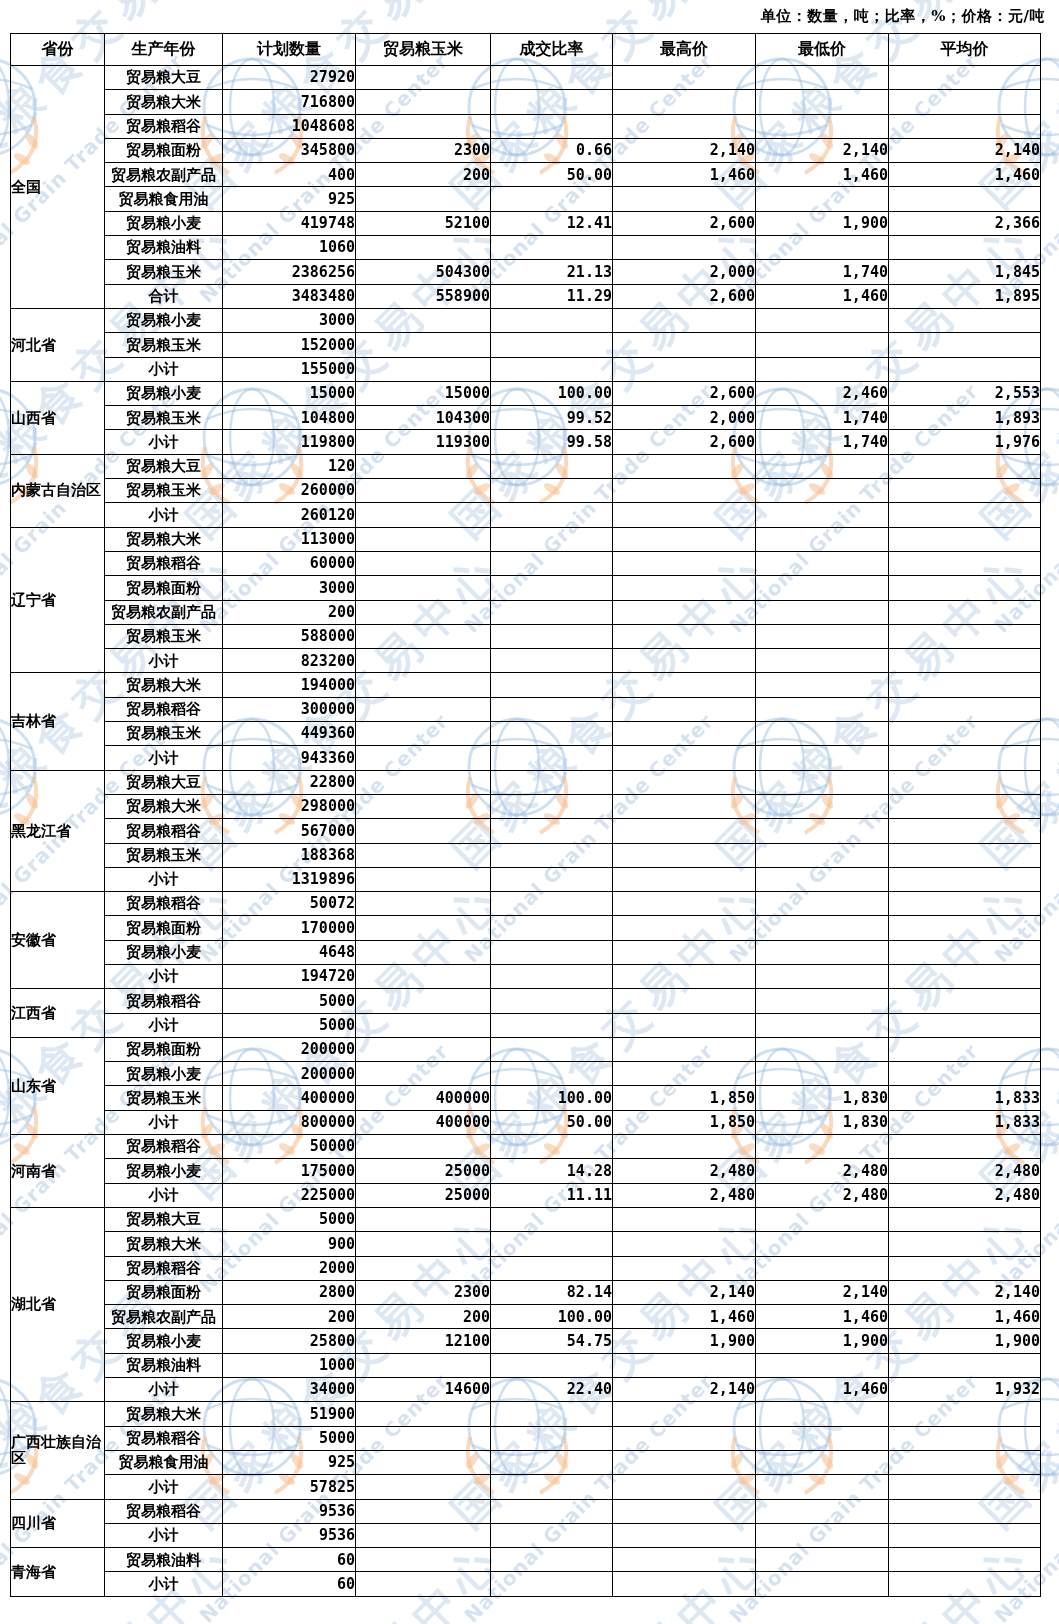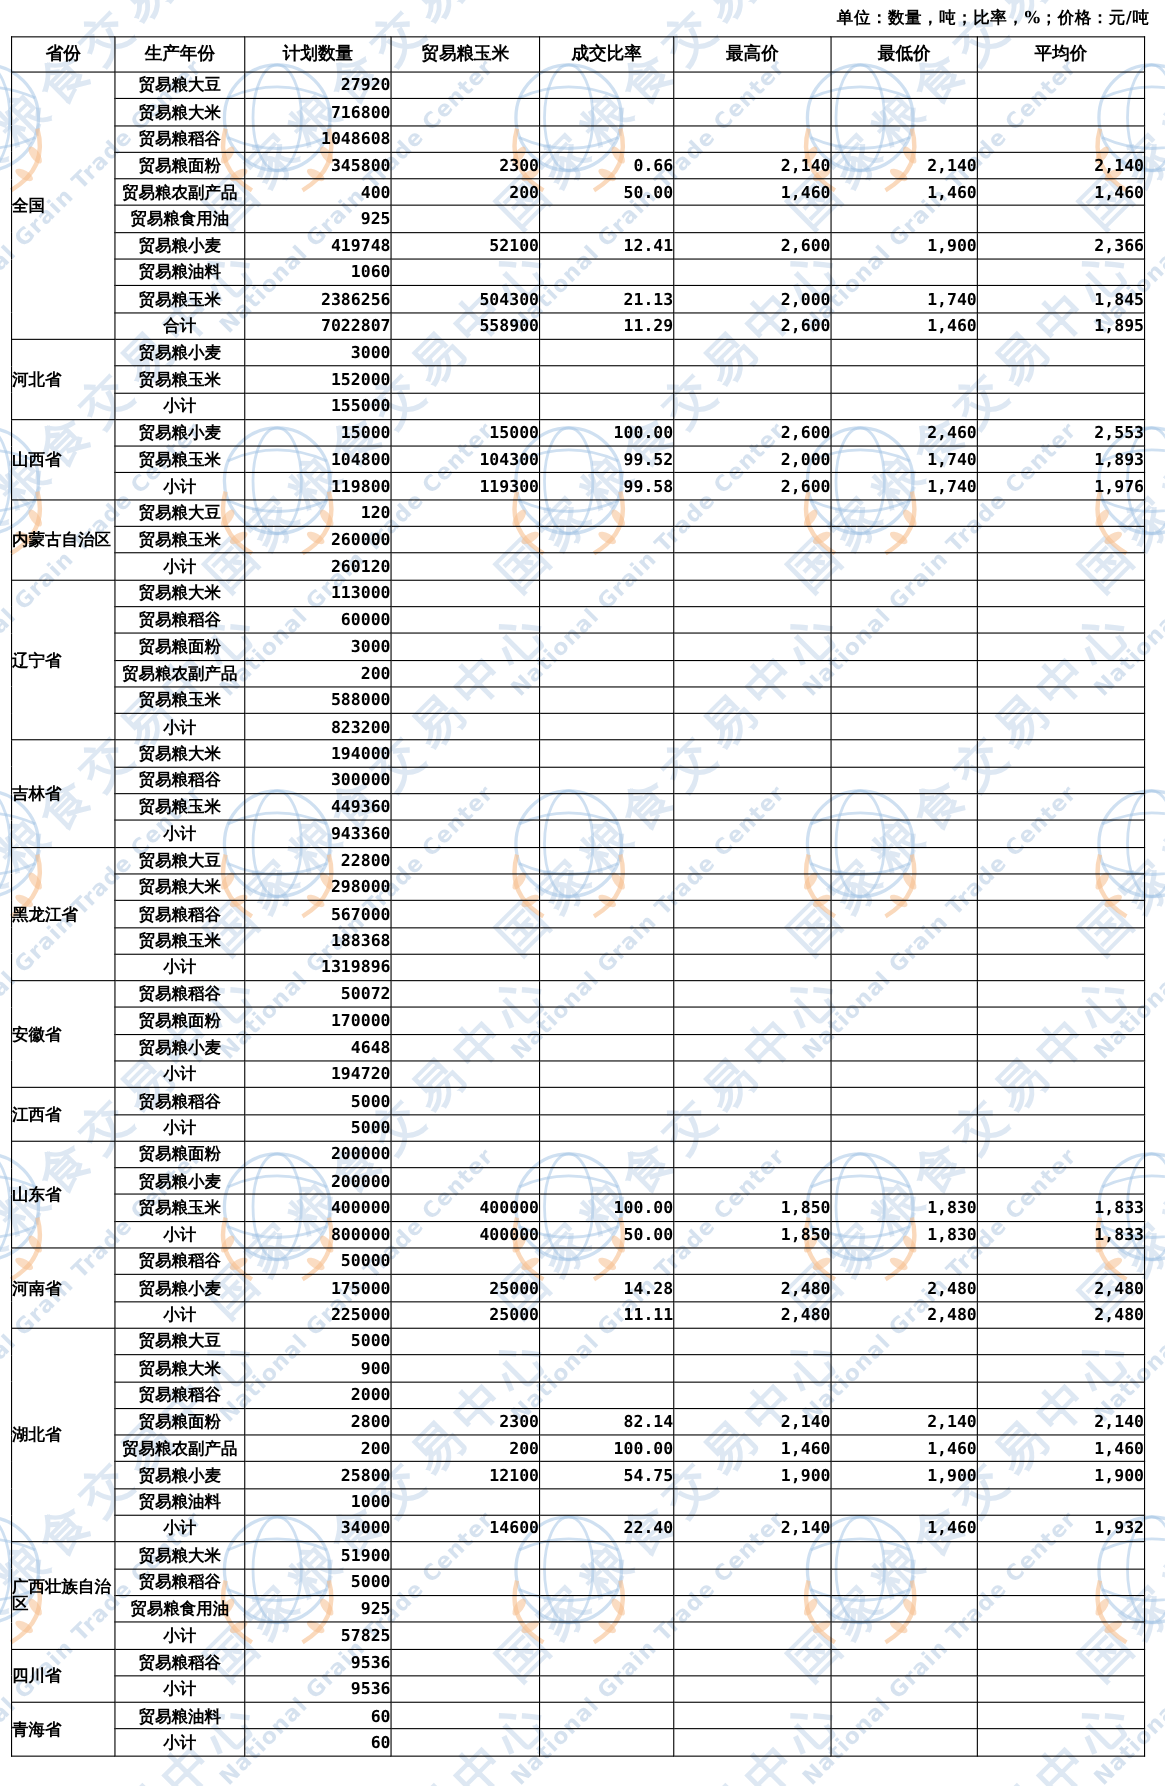--- a/index.html
+++ b/index.html
@@ -567,21 +567,21 @@
         <td class="item">贸易粮玉米</td>
         <td class="num">2386256</td>
         <td class="num">504300</td>
         <td class="num">21.13</td>
         <td class="num">2,000</td>
         <td class="num">1,740</td>
         <td class="num">1,845</td>
       </tr>
       <tr>
         <td class="item">合计</td>
-        <td class="num">7022807</td>
+        <td class="num">3483480</td>
         <td class="num">558900</td>
         <td class="num">11.29</td>
         <td class="num">2,600</td>
         <td class="num">1,460</td>
         <td class="num">1,895</td>
       </tr>
       <tr>
         <td class="province" rowspan="3">河北省</td>
         <td class="item">贸易粮小麦</td>
         <td class="num">3000</td>

